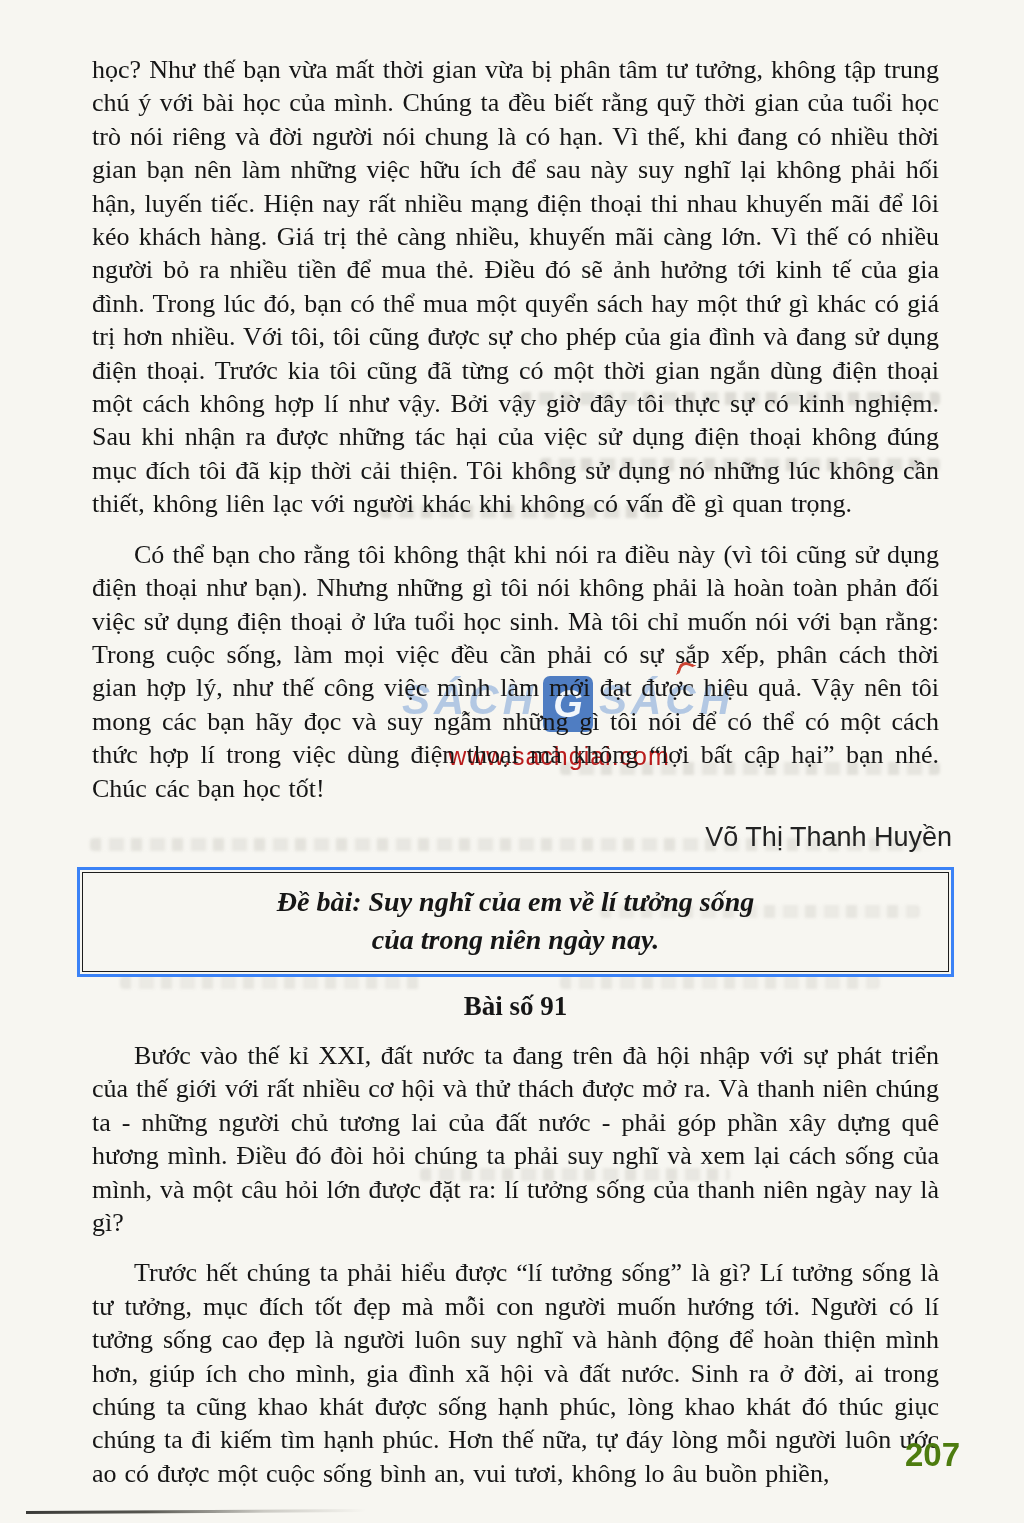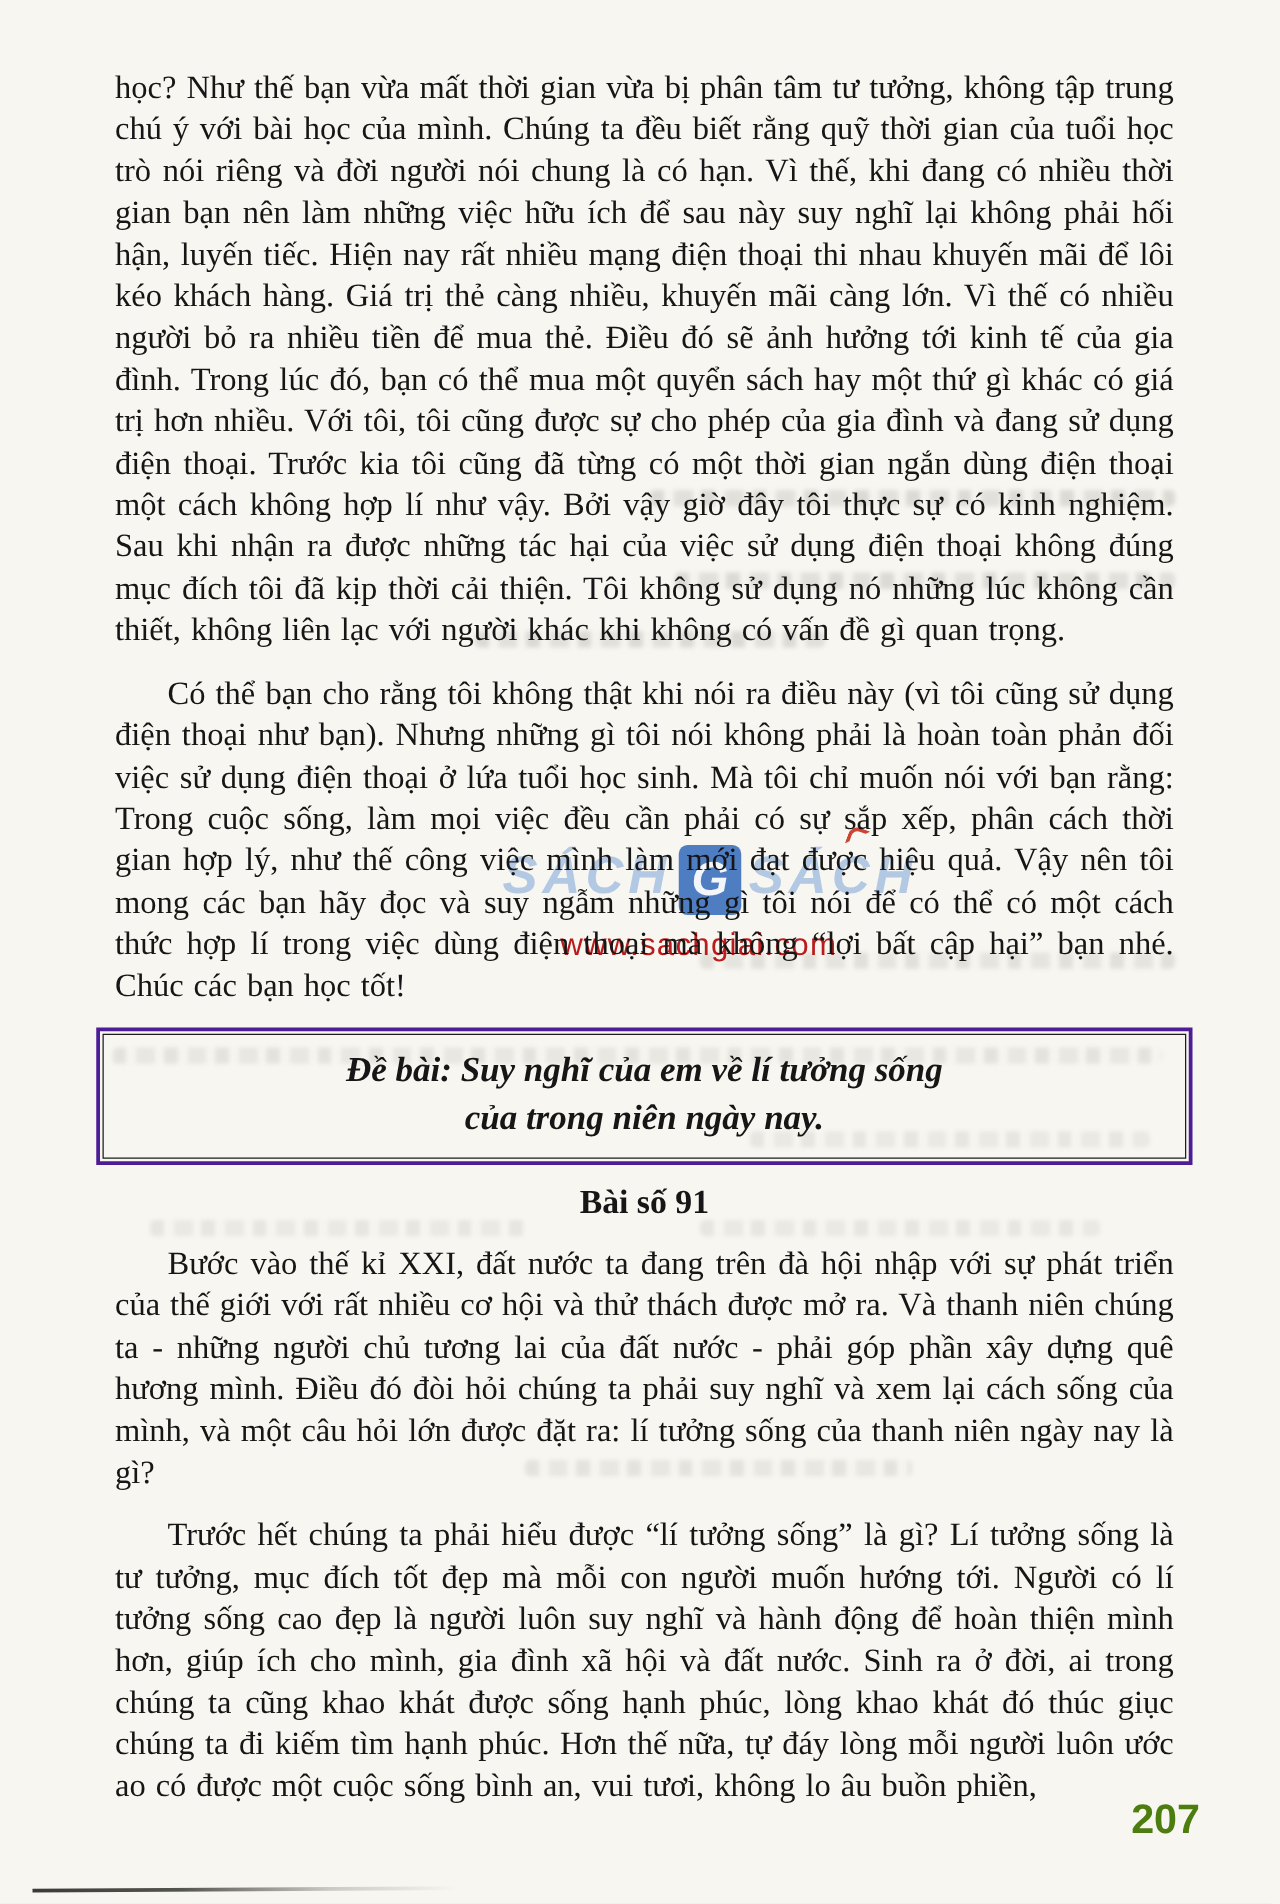--- a/index.html
+++ b/index.html
@@ -28,21 +28,21 @@
   .para.indent { text-indent: 42px; }
   .author {
     margin: 6px 4px 14px 0;
     text-align: right;
     font-family: "Liberation Sans", sans-serif;
     font-size: 27px;
     color: #222;
   }
   .title-box {
     margin: 14px 2px 12px 2px;
-    border: 3px solid #4c1d95;
+    border: 3px solid #3b82f6;
     padding: 2px;
     background: transparent;
   }
   .title-box-inner {
     border: 1px solid #1d1d1d;
     padding: 10px 8px 12px 8px;
     text-align: center;
   }
   .box-line {
     font-size: 28px;
@@ -161,20 +161,21 @@
         <span class="wm-accent"></span>
         <span>SÁCH</span>
       </span>
     </div>
     <div class="wm-url">www.sachgiai.com</div>
   </div>
 
   <div class="content">
     <p class="para">học? Như thế bạn vừa mất thời gian vừa bị phân tâm tư tưởng, không tập trung chú ý với bài học của mình. Chúng ta đều biết rằng quỹ thời gian của tuổi học trò nói riêng và đời người nói chung là có hạn. Vì thế, khi đang có nhiều thời gian bạn nên làm những việc hữu ích để sau này suy nghĩ lại không phải hối hận, luyến tiếc. Hiện nay rất nhiều mạng điện thoại thi nhau khuyến mãi để lôi kéo khách hàng. Giá trị thẻ càng nhiều, khuyến mãi càng lớn. Vì thế có nhiều người bỏ ra nhiều tiền để mua thẻ. Điều đó sẽ ảnh hưởng tới kinh tế của gia đình. Trong lúc đó, bạn có thể mua một quyển sách hay một thứ gì khác có giá trị hơn nhiều. Với tôi, tôi cũng được sự cho phép của gia đình và đang sử dụng điện thoại. Trước kia tôi cũng đã từng có một thời gian ngắn dùng điện thoại một cách không hợp lí như vậy. Bởi vậy giờ đây tôi thực sự có kinh nghiệm. Sau khi nhận ra được những tác hại của việc sử dụng điện thoại không đúng mục đích tôi đã kịp thời cải thiện. Tôi không sử dụng nó những lúc không cần thiết, không liên lạc với người khác khi không có vấn đề gì quan trọng.</p>
     <p class="para indent">Có thể bạn cho rằng tôi không thật khi nói ra điều này (vì tôi cũng sử dụng điện thoại như bạn). Nhưng những gì tôi nói không phải là hoàn toàn phản đối việc sử dụng điện thoại ở lứa tuổi học sinh. Mà tôi chỉ muốn nói với bạn rằng: Trong cuộc sống, làm mọi việc đều cần phải có sự sắp xếp, phân cách thời gian hợp lý, như thế công việc mình làm mới đạt được hiệu quả. Vậy nên tôi mong các bạn hãy đọc và suy ngẫm những gì tôi nói để có thể có một cách thức hợp lí trong việc dùng điện thoại mà không “lợi bất cập hại” bạn nhé. Chúc các bạn học tốt!</p>
+    <div class="author">Võ Thị Thanh Huyền</div>
 
     <div class="title-box">
       <div class="title-box-inner">
         <div class="box-line">Đề bài: Suy nghĩ của em về lí tưởng sống</div>
         <div class="box-line">của trong niên ngày nay.</div>
       </div>
     </div>
 
     <div class="section-heading">Bài số 91</div>
 

